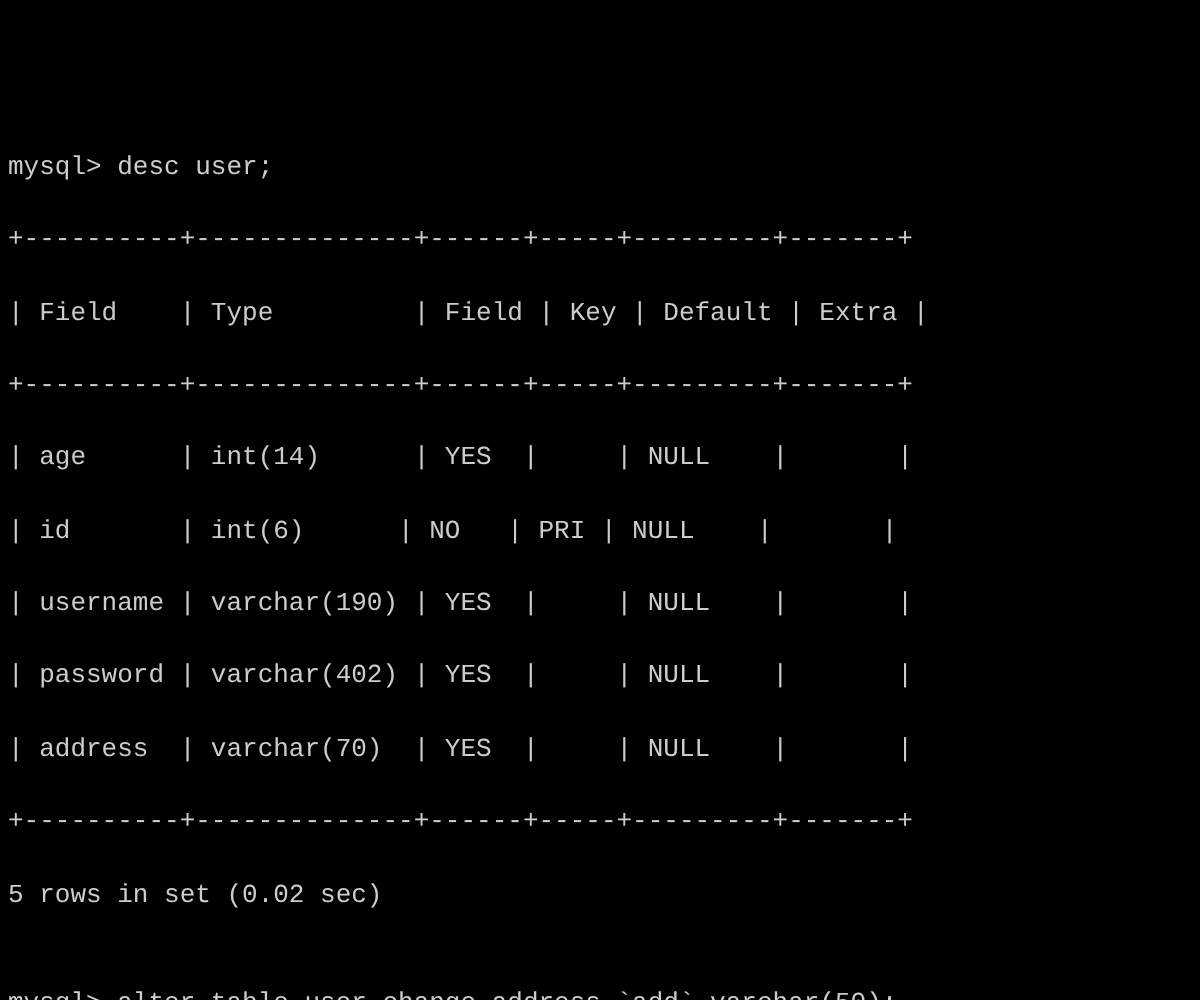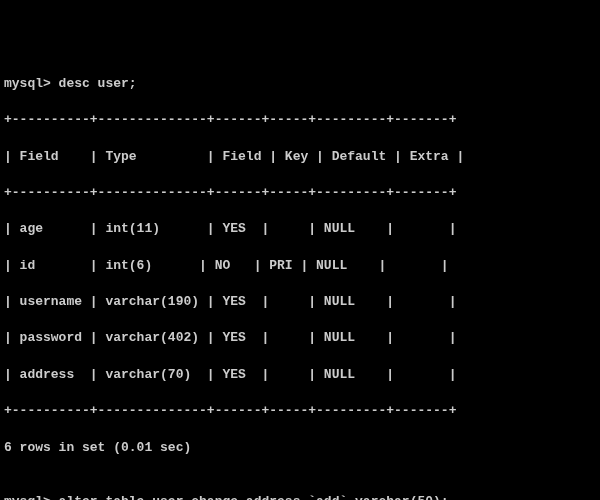--- a/index.html
+++ b/index.html
@@ -8,38 +8,38 @@
       color: #ccc;
       font-family: 'Courier New', monospace;
       font-size: 13px;
       line-height: 1.4;
       padding: 2px 4px;
       width: 600px;
       height: 500px;
       overflow: hidden;
       white-space: pre;
     }
-    .line { display: block; font-weight: bold; }
+    .line { display: block; }
   </style>
 </head>
 <body>
 
 
 
 <span class="line">mysql&gt; desc user;</span>
 <span class="line">+----------+--------------+------+-----+---------+-------+</span>
 <span class="line">| Field    | Type         | Field | Key | Default | Extra |</span>
 <span class="line">+----------+--------------+------+-----+---------+-------+</span>
-<span class="line">| age      | int(11)      | YES  |     | NULL    |       |</span>
+<span class="line">| age      | int(14)      | YES  |     | NULL    |       |</span>
 <span class="line">| id       | int(6)      | NO   | PRI | NULL    |       |</span>
 <span class="line">| username | varchar(190) | YES  |     | NULL    |       |</span>
 <span class="line">| password | varchar(402) | YES  |     | NULL    |       |</span>
 <span class="line">| address  | varchar(70)  | YES  |     | NULL    |       |</span>
 <span class="line">+----------+--------------+------+-----+---------+-------+</span>
-<span class="line">6 rows in set (0.01 sec)</span>
+<span class="line">5 rows in set (0.02 sec)</span>
 <span class="line"></span>
 <span class="line">mysql&gt; alter table user change address `add` varchar(50);</span>
 
 
 <span class="line"></span>
 
 
 
 
 

